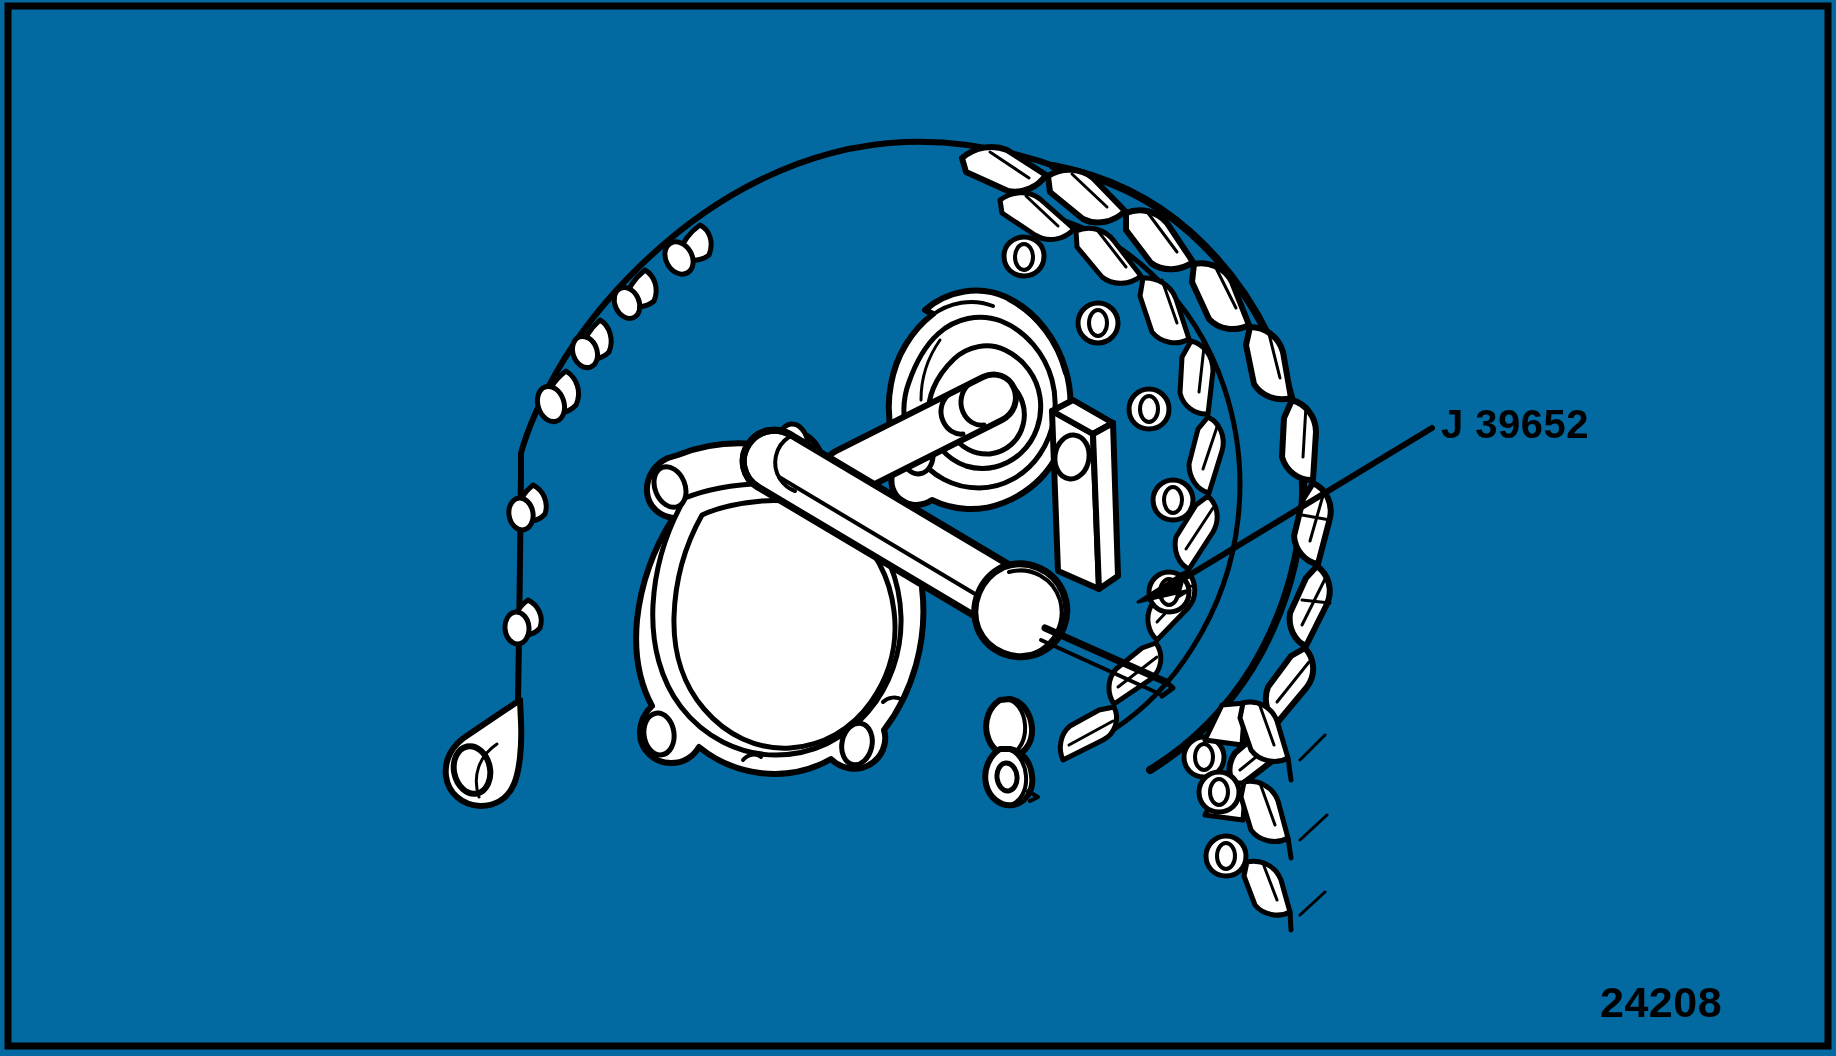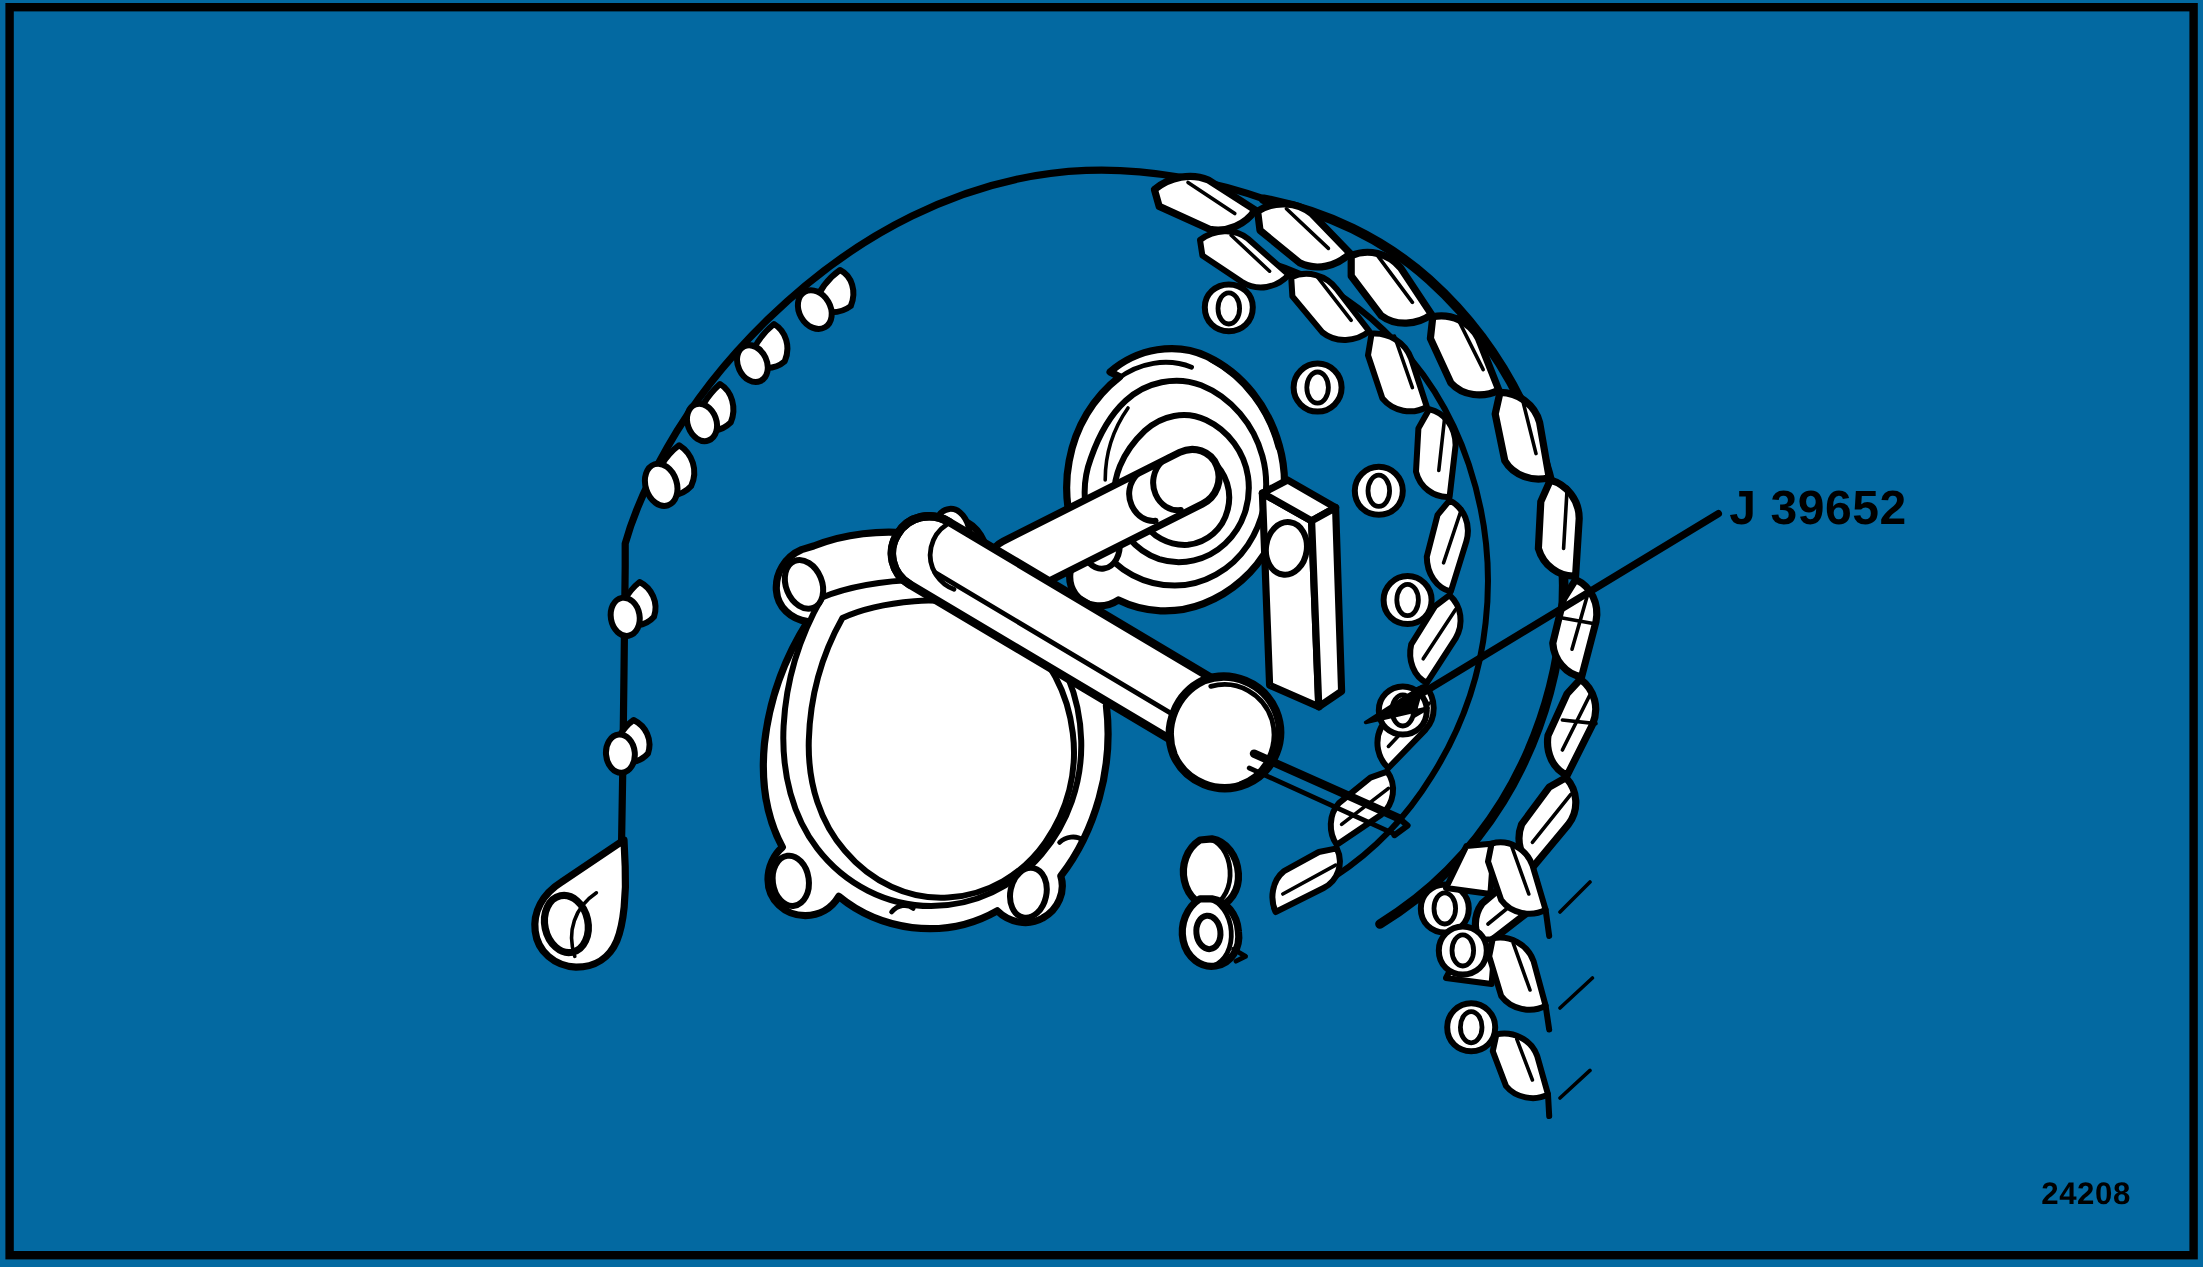--- a/index.html
+++ b/index.html
@@ -34,23 +34,23 @@
     line-height: 1;
   }
   #tool-label {
     left: 1441px;
     top: 404px;
     font-size: 40px;
     font-weight: 700;
     letter-spacing: 0.5px;
   }
   #figure-number {
-    left: 1701px;
+    left: 1600px;
     top: 981px;
-    font-size: 26px;
+    font-size: 43px;
     font-weight: 700;
     letter-spacing: 0.5px;
   }
 </style>
 </head>
 <body>
 
 <div id="page">
 
   <svg id="figure-svg" viewBox="0 0 1836 1056" xmlns="http://www.w3.org/2000/svg">

